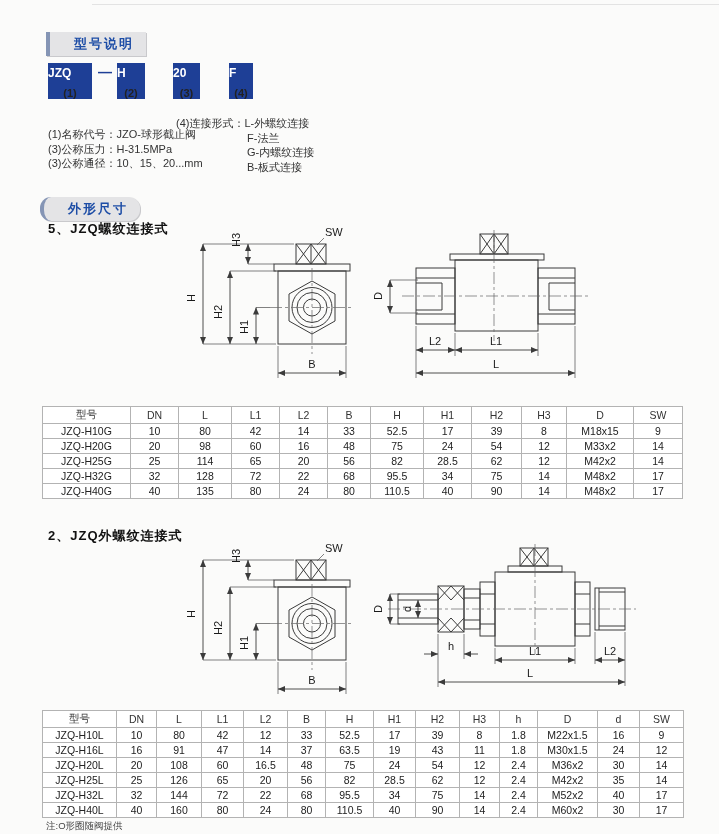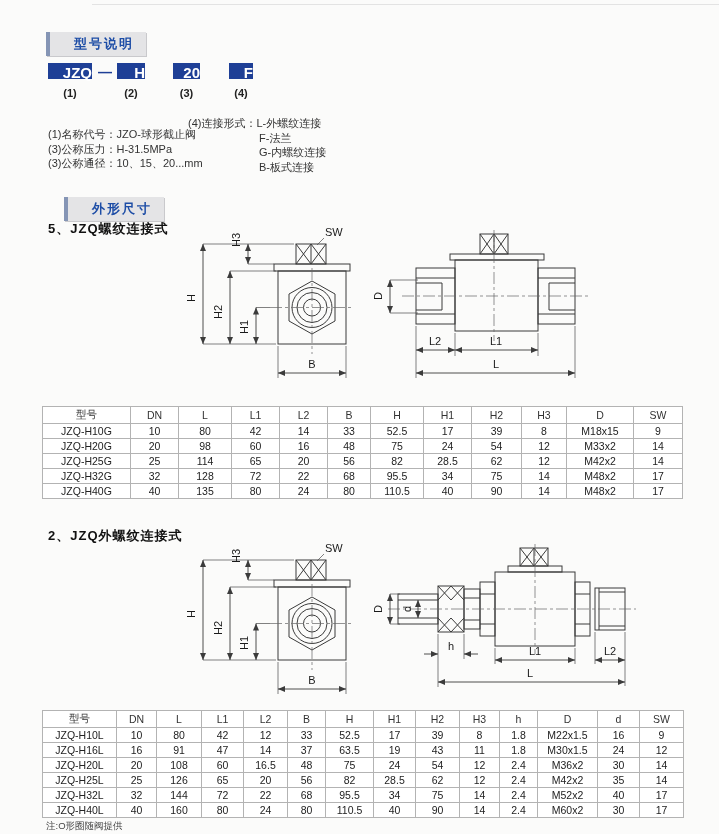--- a/index.html
+++ b/index.html
@@ -10,42 +10,42 @@
   }
   .top-rule { position:absolute; top:4px; left:92px; width:627px; border-top:1px solid #e3e3e3; }
 
   
   .badge {
     position:absolute; background:#e4e4e6; border-left:4px solid #8595b5;
     padding:3px 12px 3px 24px; font-weight:bold; font-size:13px; letter-spacing:2px;
     color:#1d4da6; box-shadow:1px 1px 0 #c9c9cc;
   }
   .badge.b1 { left:46px; top:32px; }
-  .badge.b2 { left:64px; top:197px; }
+  .badge.b2 { left:40px; top:197px;border-radius:11px; }
 
   
   .mbox {
-    position:absolute; top:63px; height:16px; line-height:20px; text-align:right;
-    background:#1e3f96; color:#fff; font-weight:bold; font-size:15px;
+    position:absolute; top:63px; height:36px; line-height:20px; text-align:left;
+    background:#1e3f96; color:#fff; font-weight:bold; font-size:12px;
   }
   .mbox.s0 { left:48px; width:44px; }
   .mbox.s1 { left:117px; width:28px; }
   .mbox.s2 { left:173px; width:27px; }
   .mbox.s3 { left:229px; width:24px; }
   .mdash { position:absolute; top:63px; left:94px; width:22px; height:20px; line-height:19px;
     text-align:center; color:#1e3f96; font-weight:bold; font-size:14px; }
   .mlabel { position:absolute; top:87px; height:14px; font-size:11px; font-weight:bold; color:#222; text-align:center; }
   .mlabel.s0 { left:48px; width:44px; }
   .mlabel.s1 { left:117px; width:28px; }
   .mlabel.s2 { left:173px; width:27px; }
   .mlabel.s3 { left:229px; width:24px; }
 
   
   .legend-left { position:absolute; left:48px; top:127px; font-size:11px; line-height:14.5px; color:#333; }
-  .legend-right { position:absolute; left:188px; top:116px; font-size:11px; line-height:14.5px; color:#333; }
+  .legend-right { position:absolute; left:176px; top:116px; font-size:11px; line-height:14.5px; color:#333; }
   .legend-right .cont { padding-left:71px; }
 
   .dtitle { position:absolute; left:48px; font-size:13px; font-weight:bold; color:#111; letter-spacing:1px; }
   .dtitle.t1 { top:220px; }
   .dtitle.t2 { top:527px; }
 
   svg.dwgsvg { position:absolute; left:178px; }
   svg.d1 { top:226px; }
   svg.d2 { top:542px; }
   .dwg rect, .dwg line, .dwg polygon, .dwg circle { fill:none; stroke:#3b3b3b; stroke-width:1; }

